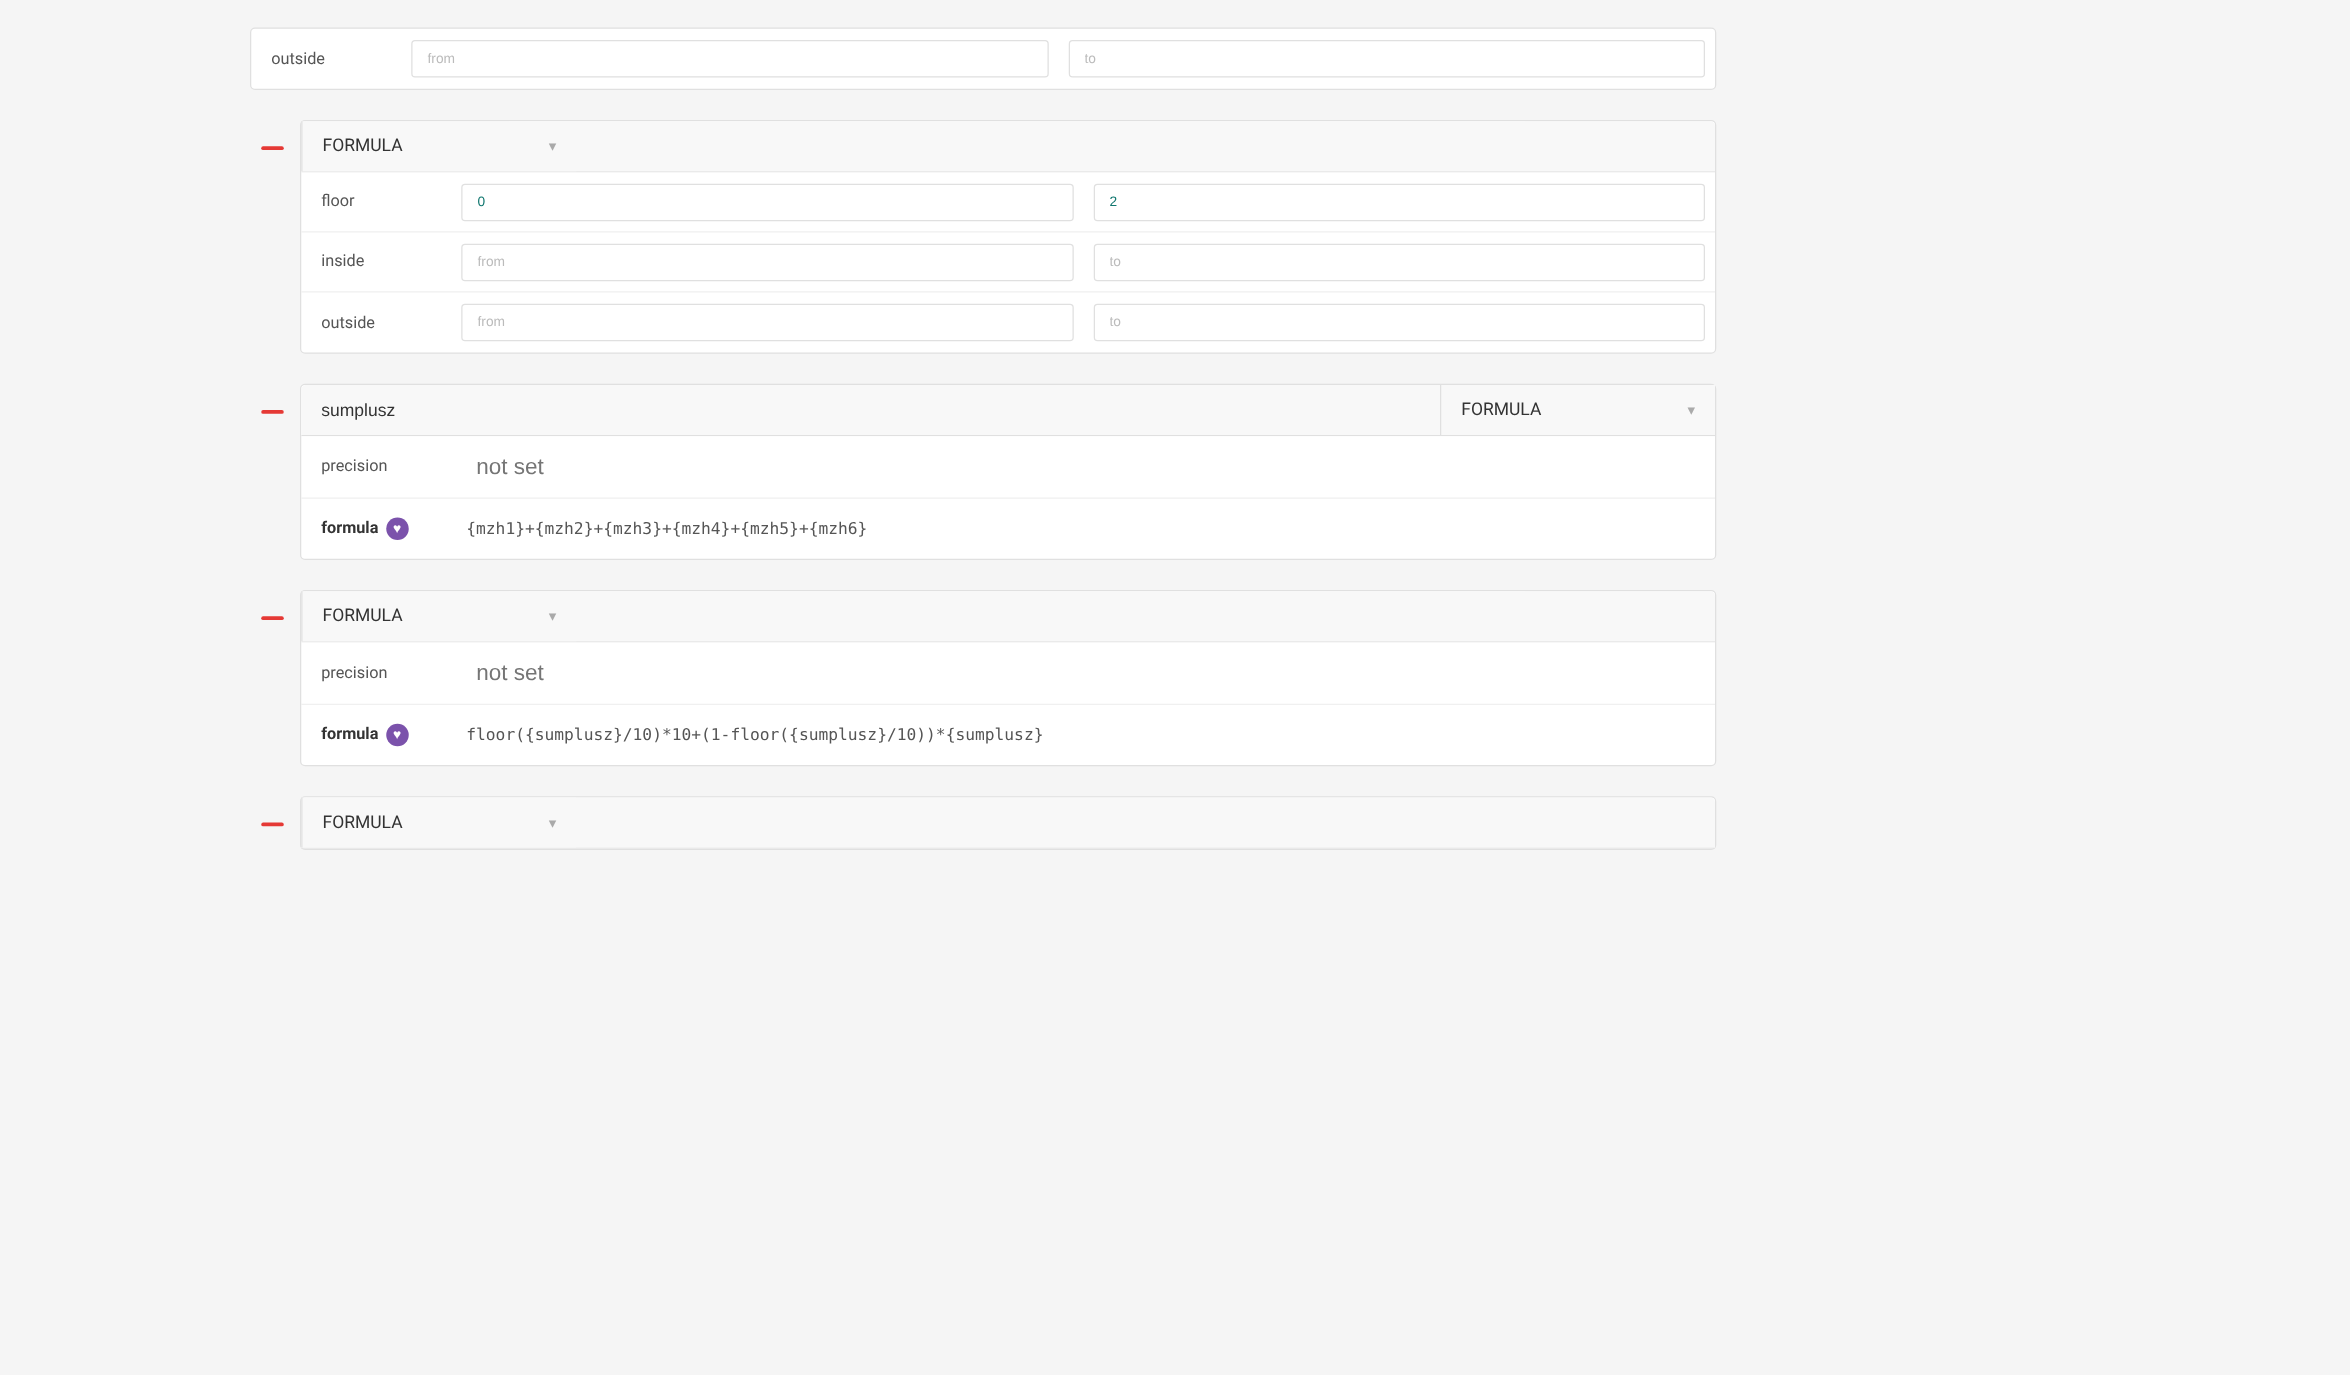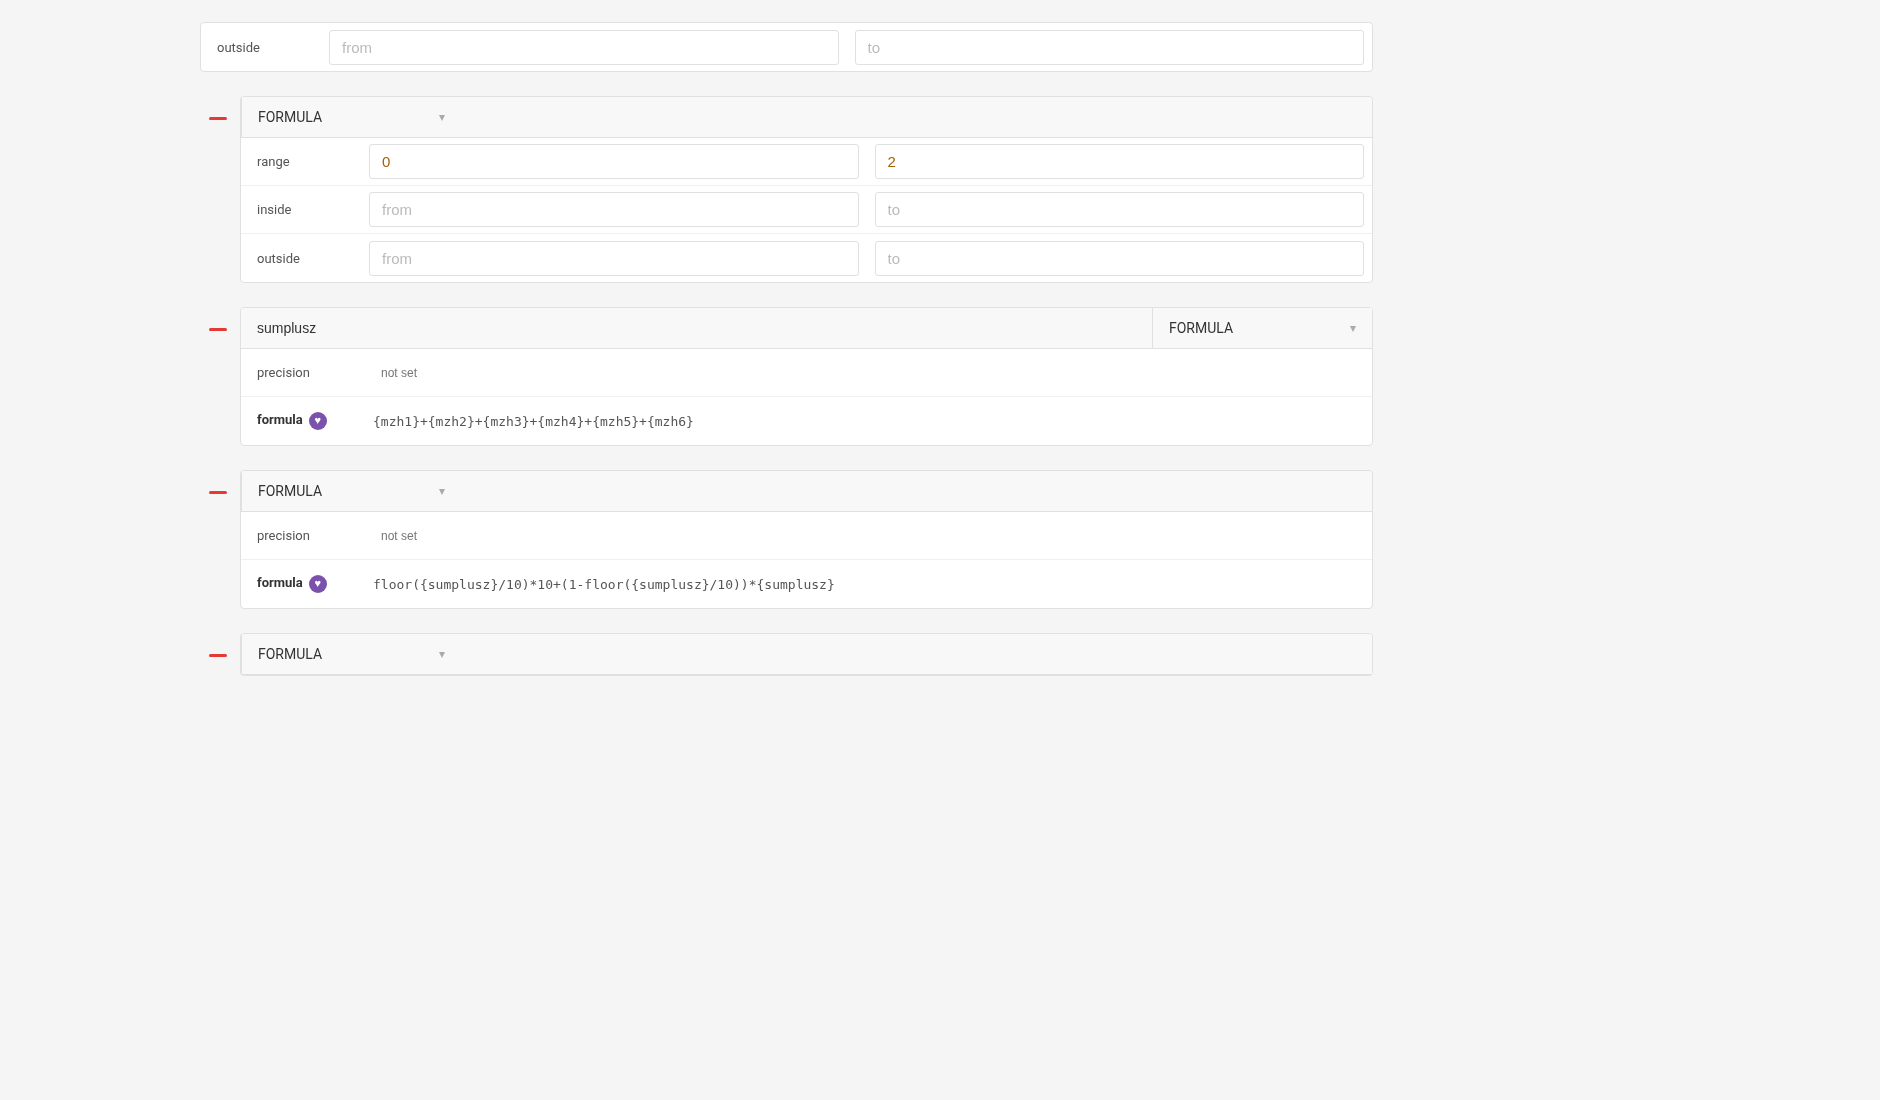--- a/index.html
+++ b/index.html
@@ -102,22 +102,22 @@
     }
     .field-label.bold {
       font-weight: 700;
       color: #333;
     }
     .field-input {
       flex: 1;
       border: 1px solid #e0e0e0;
       border-radius: 3px;
       padding: 8px 12px;
-      font-size: 15px;
-      color: #a16207;
+      font-size: 11px;
+      color: #0f766e;
       outline: none;
       background: #fff;
       margin: 6px 8px;
     }
     .field-input::placeholder {
       color: #bbb;
     }
     .field-input.half {
       flex: 1;
     }
@@ -146,21 +146,21 @@
       padding: 8px 12px;
       font-size: 13px;
       color: #555;
       font-family: monospace;
     }
     .precision-input {
       flex: 1;
       border: none;
       background: transparent;
       padding: 8px 12px;
-      font-size: 12px;
+      font-size: 18px;
       color: #a21caf;
       outline: none;
       margin: 6px 8px;
     }
 
     
     .top-partial {
       background: #fff;
       border: 1px solid #e0e0e0;
       border-radius: 4px;
@@ -191,21 +191,21 @@
           <span class="remove-icon"></span>
         </div>
         <div class="section-card">
           <div class="section-header">
             <div class="section-type-select">
               <span class="section-type-label">FORMULA</span>
               <span class="chevron-icon">▾</span>
             </div>
           </div>
           <div class="field-row">
-            <div class="field-label">range</div>
+            <div class="field-label">floor</div>
             <input class="field-input half" type="text" value="0" style="">
             <input class="field-input half" type="text" value="2" style="">
           </div>
           <div class="field-row">
             <div class="field-label">inside</div>
             <input class="field-input half" type="text" placeholder="from" style="">
             <input class="field-input half" type="text" placeholder="to" style="">
           </div>
           <div class="field-row">
             <div class="field-label">outside</div>

